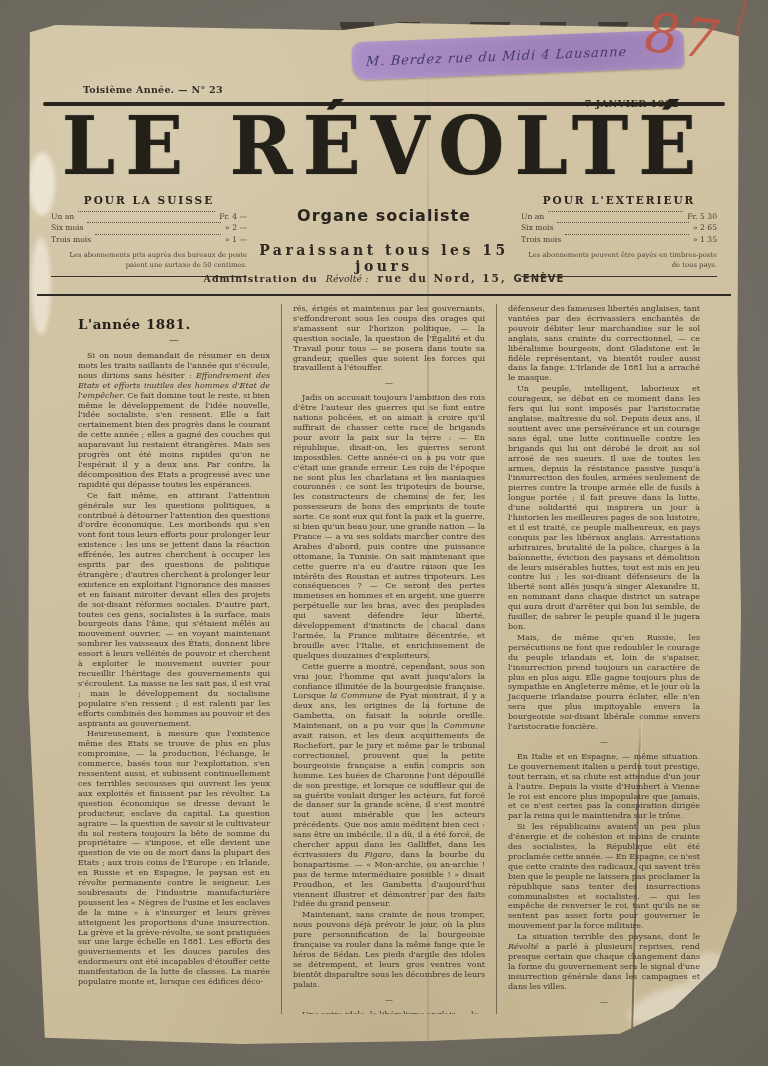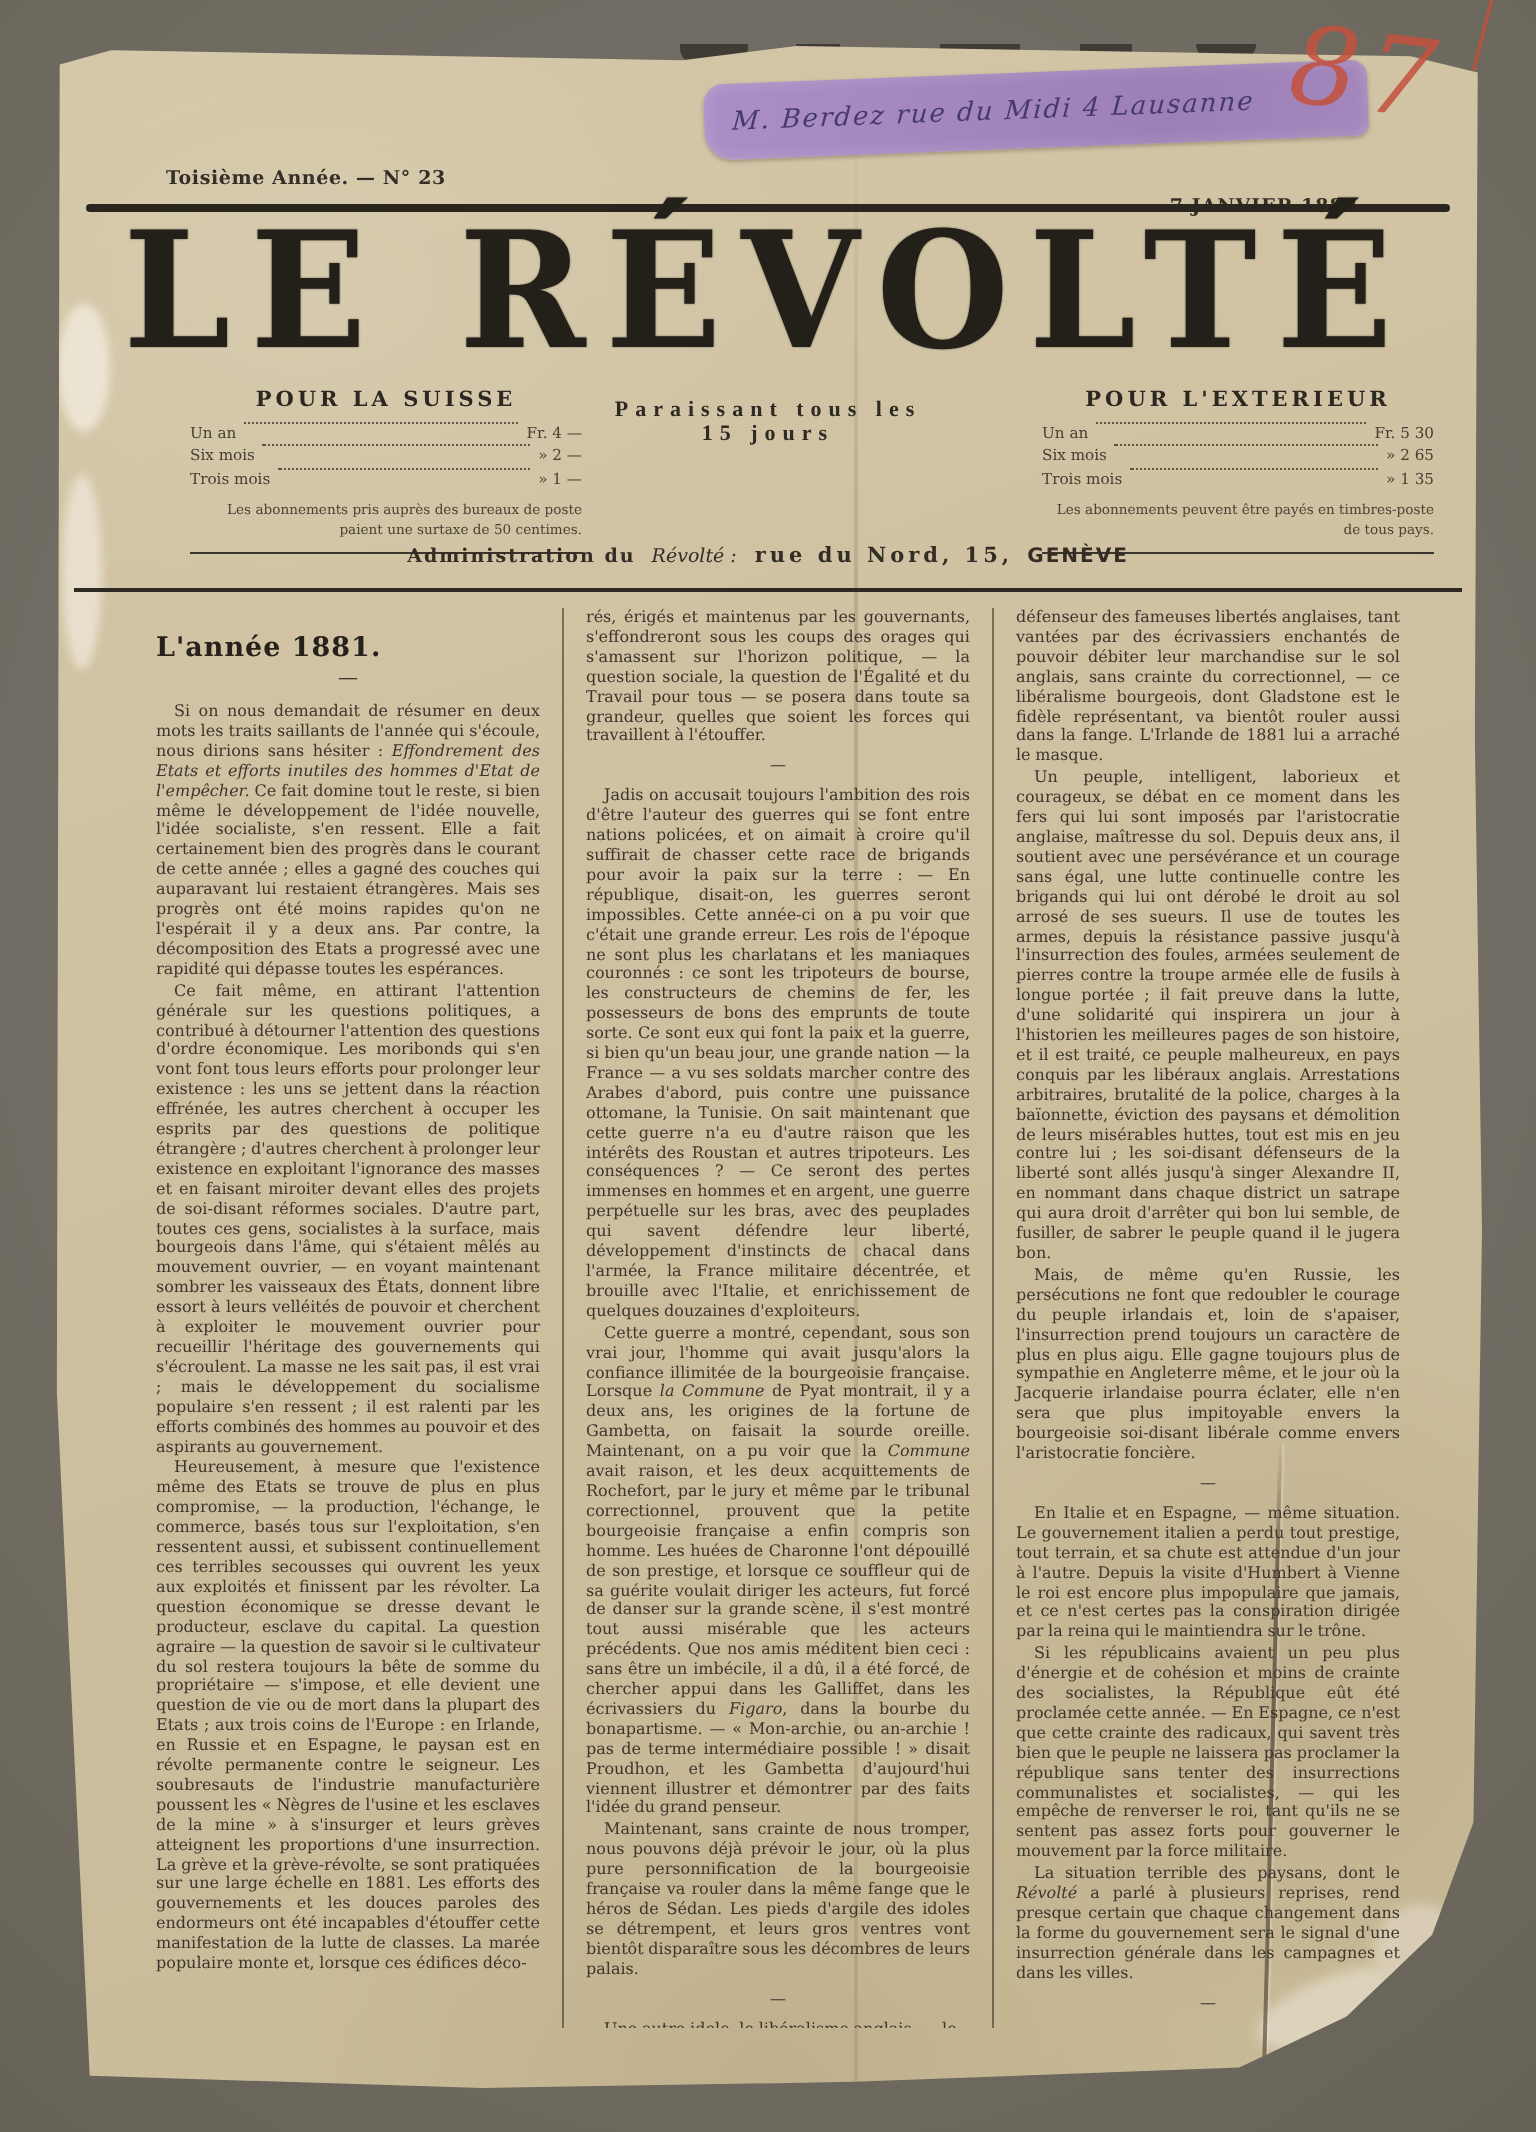--- a/index.html
+++ b/index.html
@@ -38,32 +38,32 @@
     transform:rotate(14deg);opacity:0.7;}
   
   .edition{position:absolute;left:56px;top:62px;font-size:9.5px;font-weight:bold;color:#332e26;letter-spacing:0.3px;}
   .issue-date{position:absolute;right:62px;top:76px;font-size:9.5px;font-weight:bold;color:#332e26;letter-spacing:0.5px;}
   .head-rule{position:absolute;left:16px;right:16px;top:80px;height:3.5px;background:#2a261f;border-radius:2px;}
   .masthead{position:absolute;left:0;right:0;top:86px;text-align:center;
     font-size:76px;font-weight:bold;letter-spacing:10px;color:#231f19;line-height:1;
     transform:scaleY(1.06);text-shadow:0 0 1px rgba(35,31,25,0.6);}
   
   .subband{position:absolute;left:16px;right:16px;top:172px;display:flex;color:#3a342b;}
-  .subbox{width:212px;box-sizing:border-box;padding:0 8px;margin-left:44px;}
+  .subbox{width:212px;box-sizing:border-box;padding:0 8px;}
   .subtitle{text-align:center;font-weight:bold;font-size:10.5px;letter-spacing:2px;color:#2c2720;}
   .price-rows{margin-top:5px;}
   .price-row{display:flex;align-items:flex-start;font-size:7.6px;line-height:1.5;color:#443d32;}
   .plabel{white-space:nowrap;}
   .pleader{flex:1;margin:0 4px 2px;border-bottom:1.5px dotted #5d5445;}
   .pprice{white-space:nowrap;}
   .subnote{font-size:6.8px;line-height:1.4;text-align:right;margin-top:6px;color:#4a4335;}
   .box-rule{margin-top:6px;border-top:1.5px solid #3b352c;}
   .subcenter{flex:1;text-align:center;}
   .organ{font-family:"DejaVu Sans",sans-serif;font-weight:bold;font-size:16px;letter-spacing:1px;color:#2a251e;margin-top:12px;}
-  .freq{font-weight:bold;font-size:11px;letter-spacing:3.5px;color:#2e2922;margin-top:5px;font-family:Liberation Serif, serif;}
+  .freq{font-weight:bold;font-size:14px;letter-spacing:3.5px;color:#2e2922;margin-top:17px;}
   
   .adminline{position:absolute;left:0;right:0;top:250px;text-align:center;font-size:9.5px;color:#332d25;}
   .adm-prefix{font-weight:bold;letter-spacing:1px;}
   .adm-journal{font-style:italic;margin-left:5px;}
   .adm-address{font-weight:bold;letter-spacing:2px;font-size:10.5px;margin-left:6px;}
   .adm-city{font-family:"DejaVu Sans",sans-serif;font-weight:bold;font-size:10px;letter-spacing:1px;margin-left:4px;}
   .admin-rule{position:absolute;left:10px;right:10px;top:272px;height:2px;background:#2e2a23;}
   
   .columns{position:absolute;left:40px;right:30px;top:282px;bottom:30px;display:flex;}
   .col{flex:1;padding:0 11px;overflow:hidden;box-sizing:border-box;}
@@ -119,20 +119,21 @@
           <div class="price-row">
             <span class="plabel">Trois mois</span>
             <span class="pleader"></span>
             <span class="pprice">» 1 —</span>
           </div>
         </div>
       <div class="subnote">Les abonnements pris auprès des bureaux de poste paient une surtaxe de 50 centimes.</div>
       <div class="box-rule"></div>
     </div>
     <div class="subcenter">
+      <div class="organ">Organe socialiste</div>
       <div class="freq">Paraissant tous les 15 jours</div>
     </div>
     <div class="subbox">
       <div class="subtitle">POUR L'EXTERIEUR</div>
       <div class="price-rows">
           <div class="price-row">
             <span class="plabel">Un an</span>
             <span class="pleader"></span>
             <span class="pprice">Fr. 5 30</span>
           </div>

